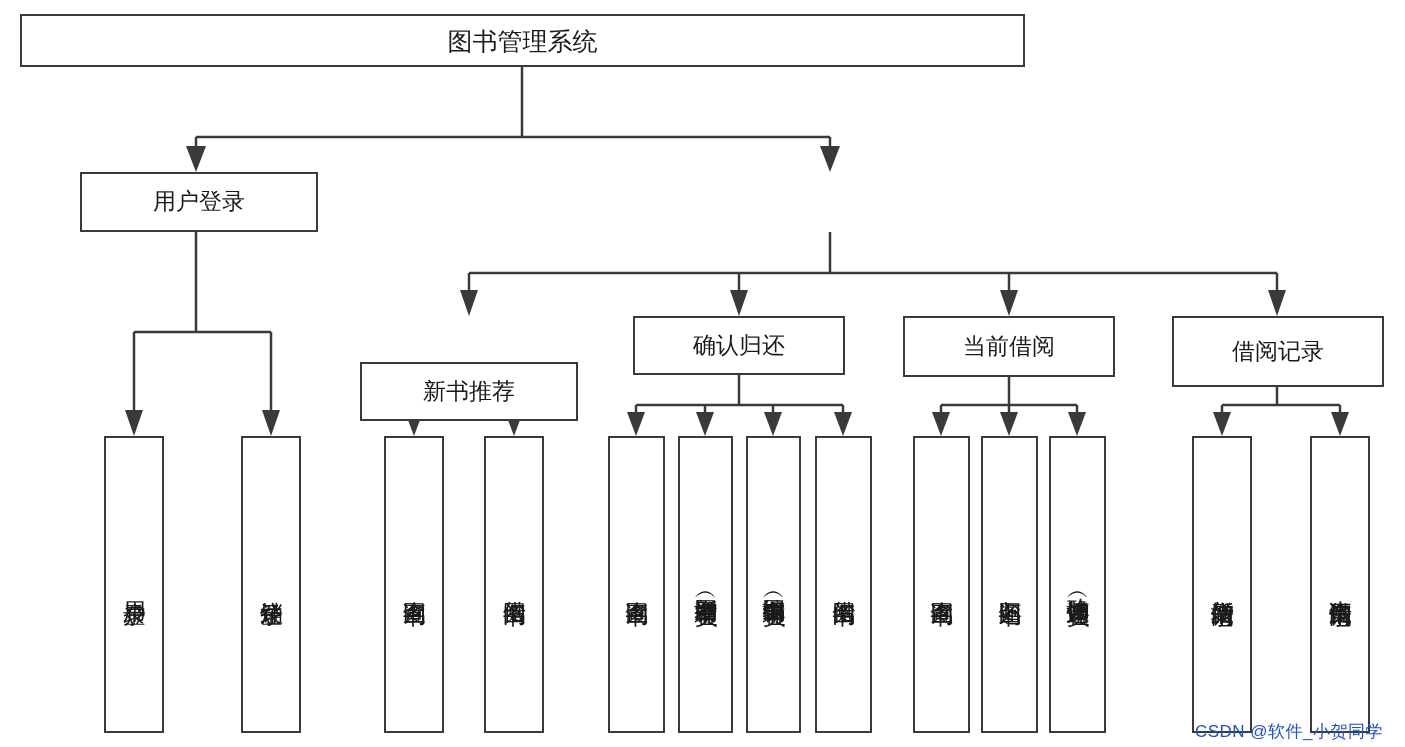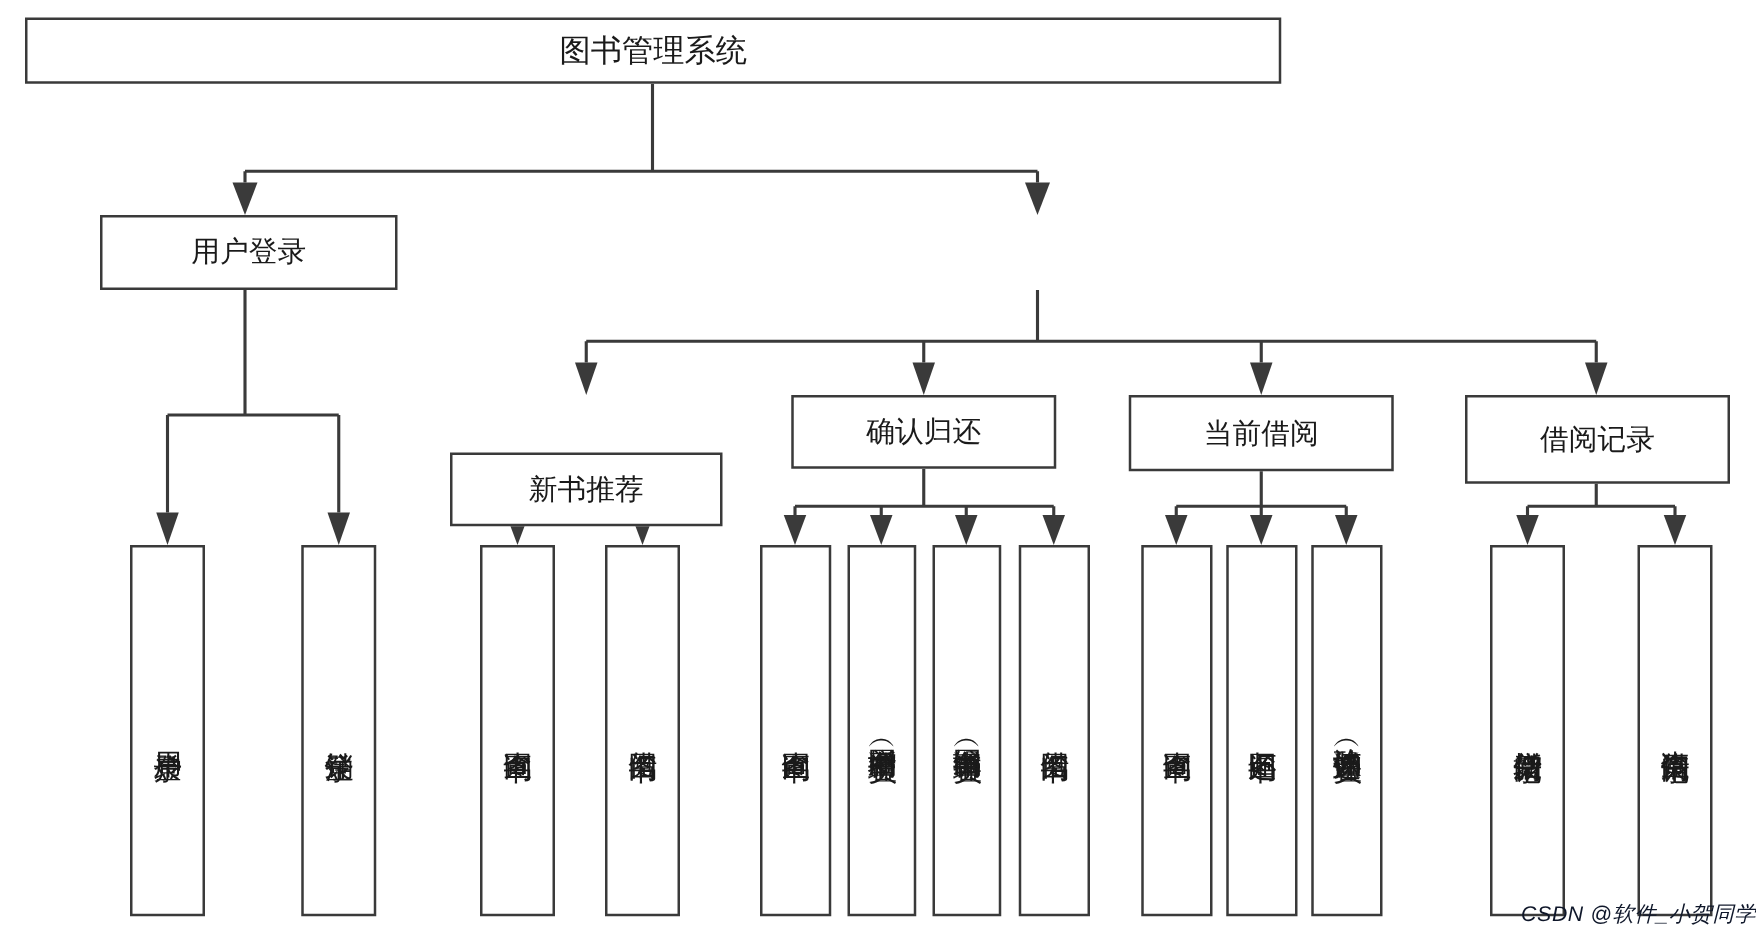--- a/index.html
+++ b/index.html
@@ -62,27 +62,26 @@
   .wire {
     stroke: #3a3a3a;
     stroke-width: 2.5;
     fill: none;
   }
   .arrowhead {
     fill: #3a3a3a;
   }
   .watermark {
     position: absolute;
-    right: 0;
+    right: 22px;
     bottom: 4px;
     font-size: 17px;
-    color: #0f172a;
+    color: #1d4ed8;
     white-space: nowrap;
     letter-spacing: 0.5px;
-    font-style: italic;
   }
 </style>
 </head>
 <body>
 
 <div id="canvas">
 
   <svg class="wires" viewBox="0 0 1405 747">
     <defs></defs>
 

